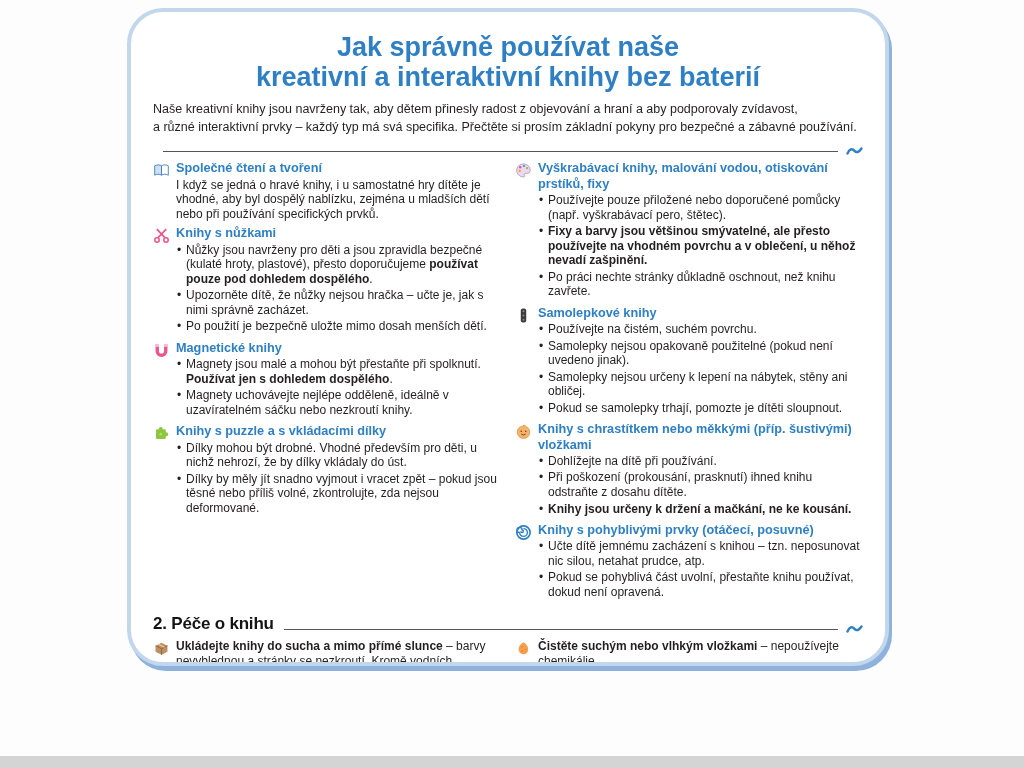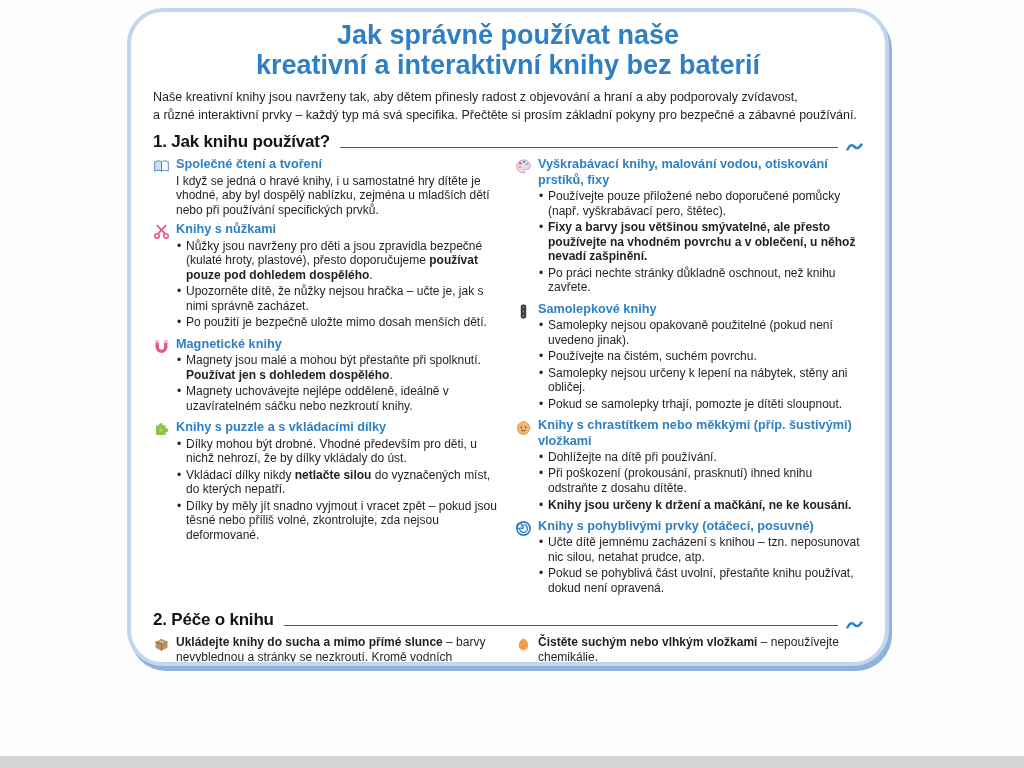--- a/index.html
+++ b/index.html
@@ -14,21 +14,21 @@
     position:absolute; left:0; bottom:0; width:1024px; height:12px;
     background:#d4d4d4;
   }
   .card {
     position:absolute; left:127px; top:8px; width:762px; height:658px;
     box-sizing:border-box;
     background:#ffffff;
     border:4px solid #c2d6ec;
     border-radius:36px;
     box-shadow:3px 5px 0 0 #8fb2dc;
-    padding:2px 22px 8px 22px;
+    padding:14px 22px 8px 22px;
     overflow:hidden;
   }
   .title { text-align:center; color:#2e7fc3; font-weight:bold; font-size:27px; line-height:1.12; margin-top:6px; }
   .intro { margin-top:9px; text-align:left; font-size:12.5px; line-height:1.4; color:#231f20; }
   .section-head { display:flex; align-items:flex-end; margin-top:8px; margin-bottom:5px; }
   .section-title { font-size:17px; font-weight:bold; color:#141414; white-space:nowrap; letter-spacing:-0.2px; }
   .rule { flex:1; border-bottom:1.6px solid #55565a; margin:0 8px 4px 10px; }
   .squig { width:17px; height:12px; margin-bottom:0; flex:0 0 auto; }
   .cols { display:flex; gap:14px; }
   .col { flex:1; min-width:0; }
@@ -50,21 +50,20 @@
     <div>Jak správně používat naše</div>
     <div>kreativní a interaktivní knihy bez baterií</div>
   </div>
   <div class="intro">
     <div>Naše kreativní knihy jsou navrženy tak, aby dětem přinesly radost z objevování a hraní a aby podporovaly zvídavost,</div>
     <div>a různé interaktivní prvky – každý typ má svá specifika. Přečtěte si prosím základní pokyny pro bezpečné a zábavné používání.</div>
   </div>
   <div id="sections">
       <div class="section">
         <div class="section-head">
-          <span class="section-title">1. Jak knihu používat?</span>
           <div class="rule"></div>
           <span class="squig"><svg viewBox="0 0 17 12">
               <path d="M1.5 7.5 q3.2-7 7-2.6 q3 3.4 7-2.4" stroke="#2e7fc3" stroke-width="2.4" fill="none" stroke-linecap="round"></path>
             </svg></span>
         </div>
         <div class="cols">
           <div class="col">
             <div class="item">
               <span class="item-icon">
                 <svg viewBox="0 0 20 20">
@@ -112,21 +111,20 @@
                 <svg viewBox="0 0 20 20">
                   <rect x="3.5" y="5" width="11.5" height="11.5" rx="1.5" fill="#8dc63f"></rect>
                   <circle cx="9.2" cy="4.6" r="2.3" fill="#8dc63f"></circle>
                   <circle cx="15.6" cy="10.8" r="2.3" fill="#8dc63f"></circle>
                   <circle cx="9.2" cy="10.8" r="1.6" fill="#aadf6d"></circle>
                 </svg>
               </span>
               <div class="item-content">
                 <div class="item-heading">Knihy s puzzle a s vkládacími dílky</div>
                 <div class="bullet"><span>Dílky mohou být drobné. Vhodné především pro děti, u nichž nehrozí, že by dílky vkládaly do úst.</span></div>
-                <div class="bullet"><span>Vkládací dílky nikdy </span><b>netlačte silou</b><span> do vyznačených míst, do kterých nepatří.</span></div>
                 <div class="bullet"><span>Dílky by měly jít snadno vyjmout i vracet zpět – pokud jsou těsné nebo příliš volné, zkontrolujte, zda nejsou deformované.</span></div>
               </div>
             </div>
           </div>
           <div class="col">
             <div class="item">
               <span class="item-icon">
                 <svg viewBox="0 0 20 20">
                   <path d="M10 2.2 a8 7.6 0 1 0 0 15.4 c1.6 0 2.1-1 1.2-2 -0.9-1 -0.1-2.2 1.3-2.2 h1.9 a3.6 3.6 0 0 0 3.6-3.6 A8 7.6 0 0 0 10 2.2 Z" fill="#ecd9f0" stroke="#a184bd" stroke-width="0.8"></path>
                   <circle cx="6.2" cy="6.2" r="1.4" fill="#e8568c"></circle>
@@ -146,22 +144,22 @@
               <span class="item-icon">
                 <svg viewBox="0 0 20 20">
                   <rect x="6.8" y="1.8" width="6.4" height="16.4" rx="2.4" fill="#3c3c3e"></rect>
                   <circle cx="10" cy="5" r="1.1" fill="#8c8c90"></circle>
                   <circle cx="10" cy="10" r="1.1" fill="#8c8c90"></circle>
                   <circle cx="10" cy="15" r="1.1" fill="#8c8c90"></circle>
                 </svg>
               </span>
               <div class="item-content">
                 <div class="item-heading">Samolepkové knihy</div>
+                <div class="bullet"><span>Používejte na čistém, suchém povrchu.</span></div>
                 <div class="bullet"><span>Samolepky nejsou opakovaně použitelné (pokud není uvedeno jinak).</span></div>
-                <div class="bullet"><span>Používejte na čistém, suchém povrchu.</span></div>
                 <div class="bullet"><span>Samolepky nejsou určeny k lepení na nábytek, stěny ani obličej.</span></div>
                 <div class="bullet"><span>Pokud se samolepky trhají, pomozte je dítěti sloupnout.</span></div>
               </div>
             </div>
             <div class="item">
               <span class="item-icon">
                 <svg viewBox="0 0 20 20">
                   <circle cx="10" cy="10.8" r="7.4" fill="#f7b36b" stroke="#e08c3c" stroke-width="0.8"></circle>
                   <circle cx="7.4" cy="9.8" r="0.9" fill="#5a3b1e"></circle>
                   <circle cx="12.6" cy="9.8" r="0.9" fill="#5a3b1e"></circle>

